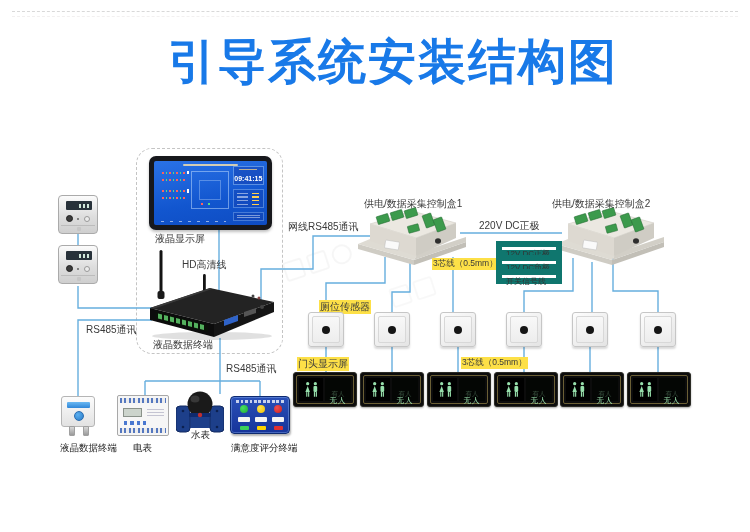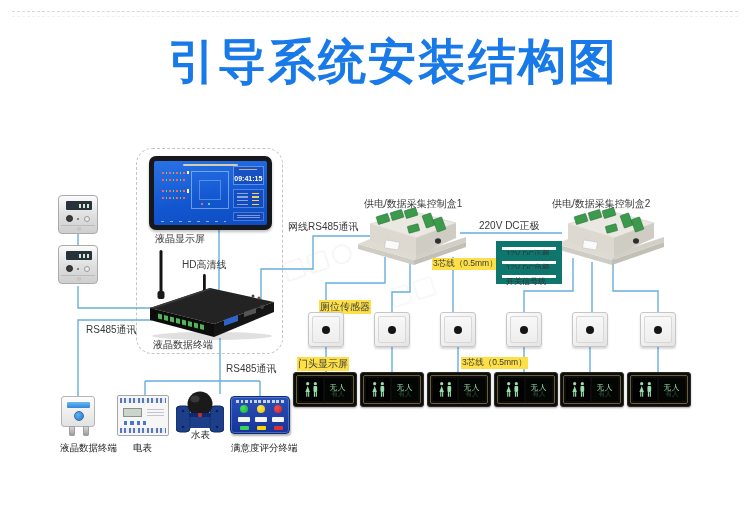--- a/index.html
+++ b/index.html
@@ -48,21 +48,21 @@
 
 .wsens { width:36px; height:35px; background:linear-gradient(145deg,#fdfdfd,#e4e4e4); border:1px solid #c6c6c6; border-radius:3px; box-shadow:0 2px 2px rgba(0,0,0,.15); }
 .wsens .plate { position:absolute; left:3px; top:3px; right:3px; bottom:3px; border:1px solid #d8d8d8; border-radius:2px; background:linear-gradient(#f8f8f8,#ededed); }
 .wsens .dot { position:absolute; left:50%; top:50%; width:8px; height:8px; margin:-4px 0 0 -4px; border-radius:50%; background:#151515; }
 
 
 .bdisp { width:64px; height:35px; background:#0c0c0c; border-radius:3px; border:1px solid #2a2a24; box-shadow:0 1px 2px rgba(0,0,0,.35); }
 .bdisp .fr { position:absolute; left:2px; top:2px; right:2px; bottom:2px; border:1px solid #6b5f35; border-radius:2px; display:flex; padding:2px; gap:2px; }
 .bdisp .cl { width:24px; height:100%; background:#000; display:flex; align-items:center; justify-content:center; }
 .bdisp .cr { flex:1; background:#040604; position:relative; }
-.bdisp .vac { position:absolute; left:0; right:0; top:5px; text-align:center; font-size:7.5px; color:#9fe8b4; letter-spacing:1px; }
+.bdisp .vac { position:absolute; left:0; right:0; top:18px; text-align:center; font-size:7.5px; color:#9fe8b4; letter-spacing:1px; }
 .bdisp .occ { position:absolute; left:0; right:0; bottom:2px; text-align:center; font-size:6.5px; color:#3a5240; }
 
 
 .env { width:34px; height:31px; background:linear-gradient(#fcfcfc,#e2e2e2); border:1px solid #b5b5b5; border-radius:3px; }
 .env .strip { position:absolute; left:5px; top:5px; width:23px; height:6px; background:linear-gradient(#6ab8f2,#2f86d8); border-radius:1px; }
 .env .btn { position:absolute; left:12px; top:14px; width:10px; height:10px; border-radius:50%; background:radial-gradient(circle at 35% 35%,#5cb0f0,#2a7cc8); border:1px solid #2a6cb0; }
 .env .leg1,.env .leg2 { position:absolute; top:29px; width:6px; height:10px; background:linear-gradient(#d8d8d8,#9a9a9a); border:1px solid #a0a0a0; border-radius:1px; }
 .env .leg1 { left:7px; } .env .leg2 { left:21px; }
 
 

